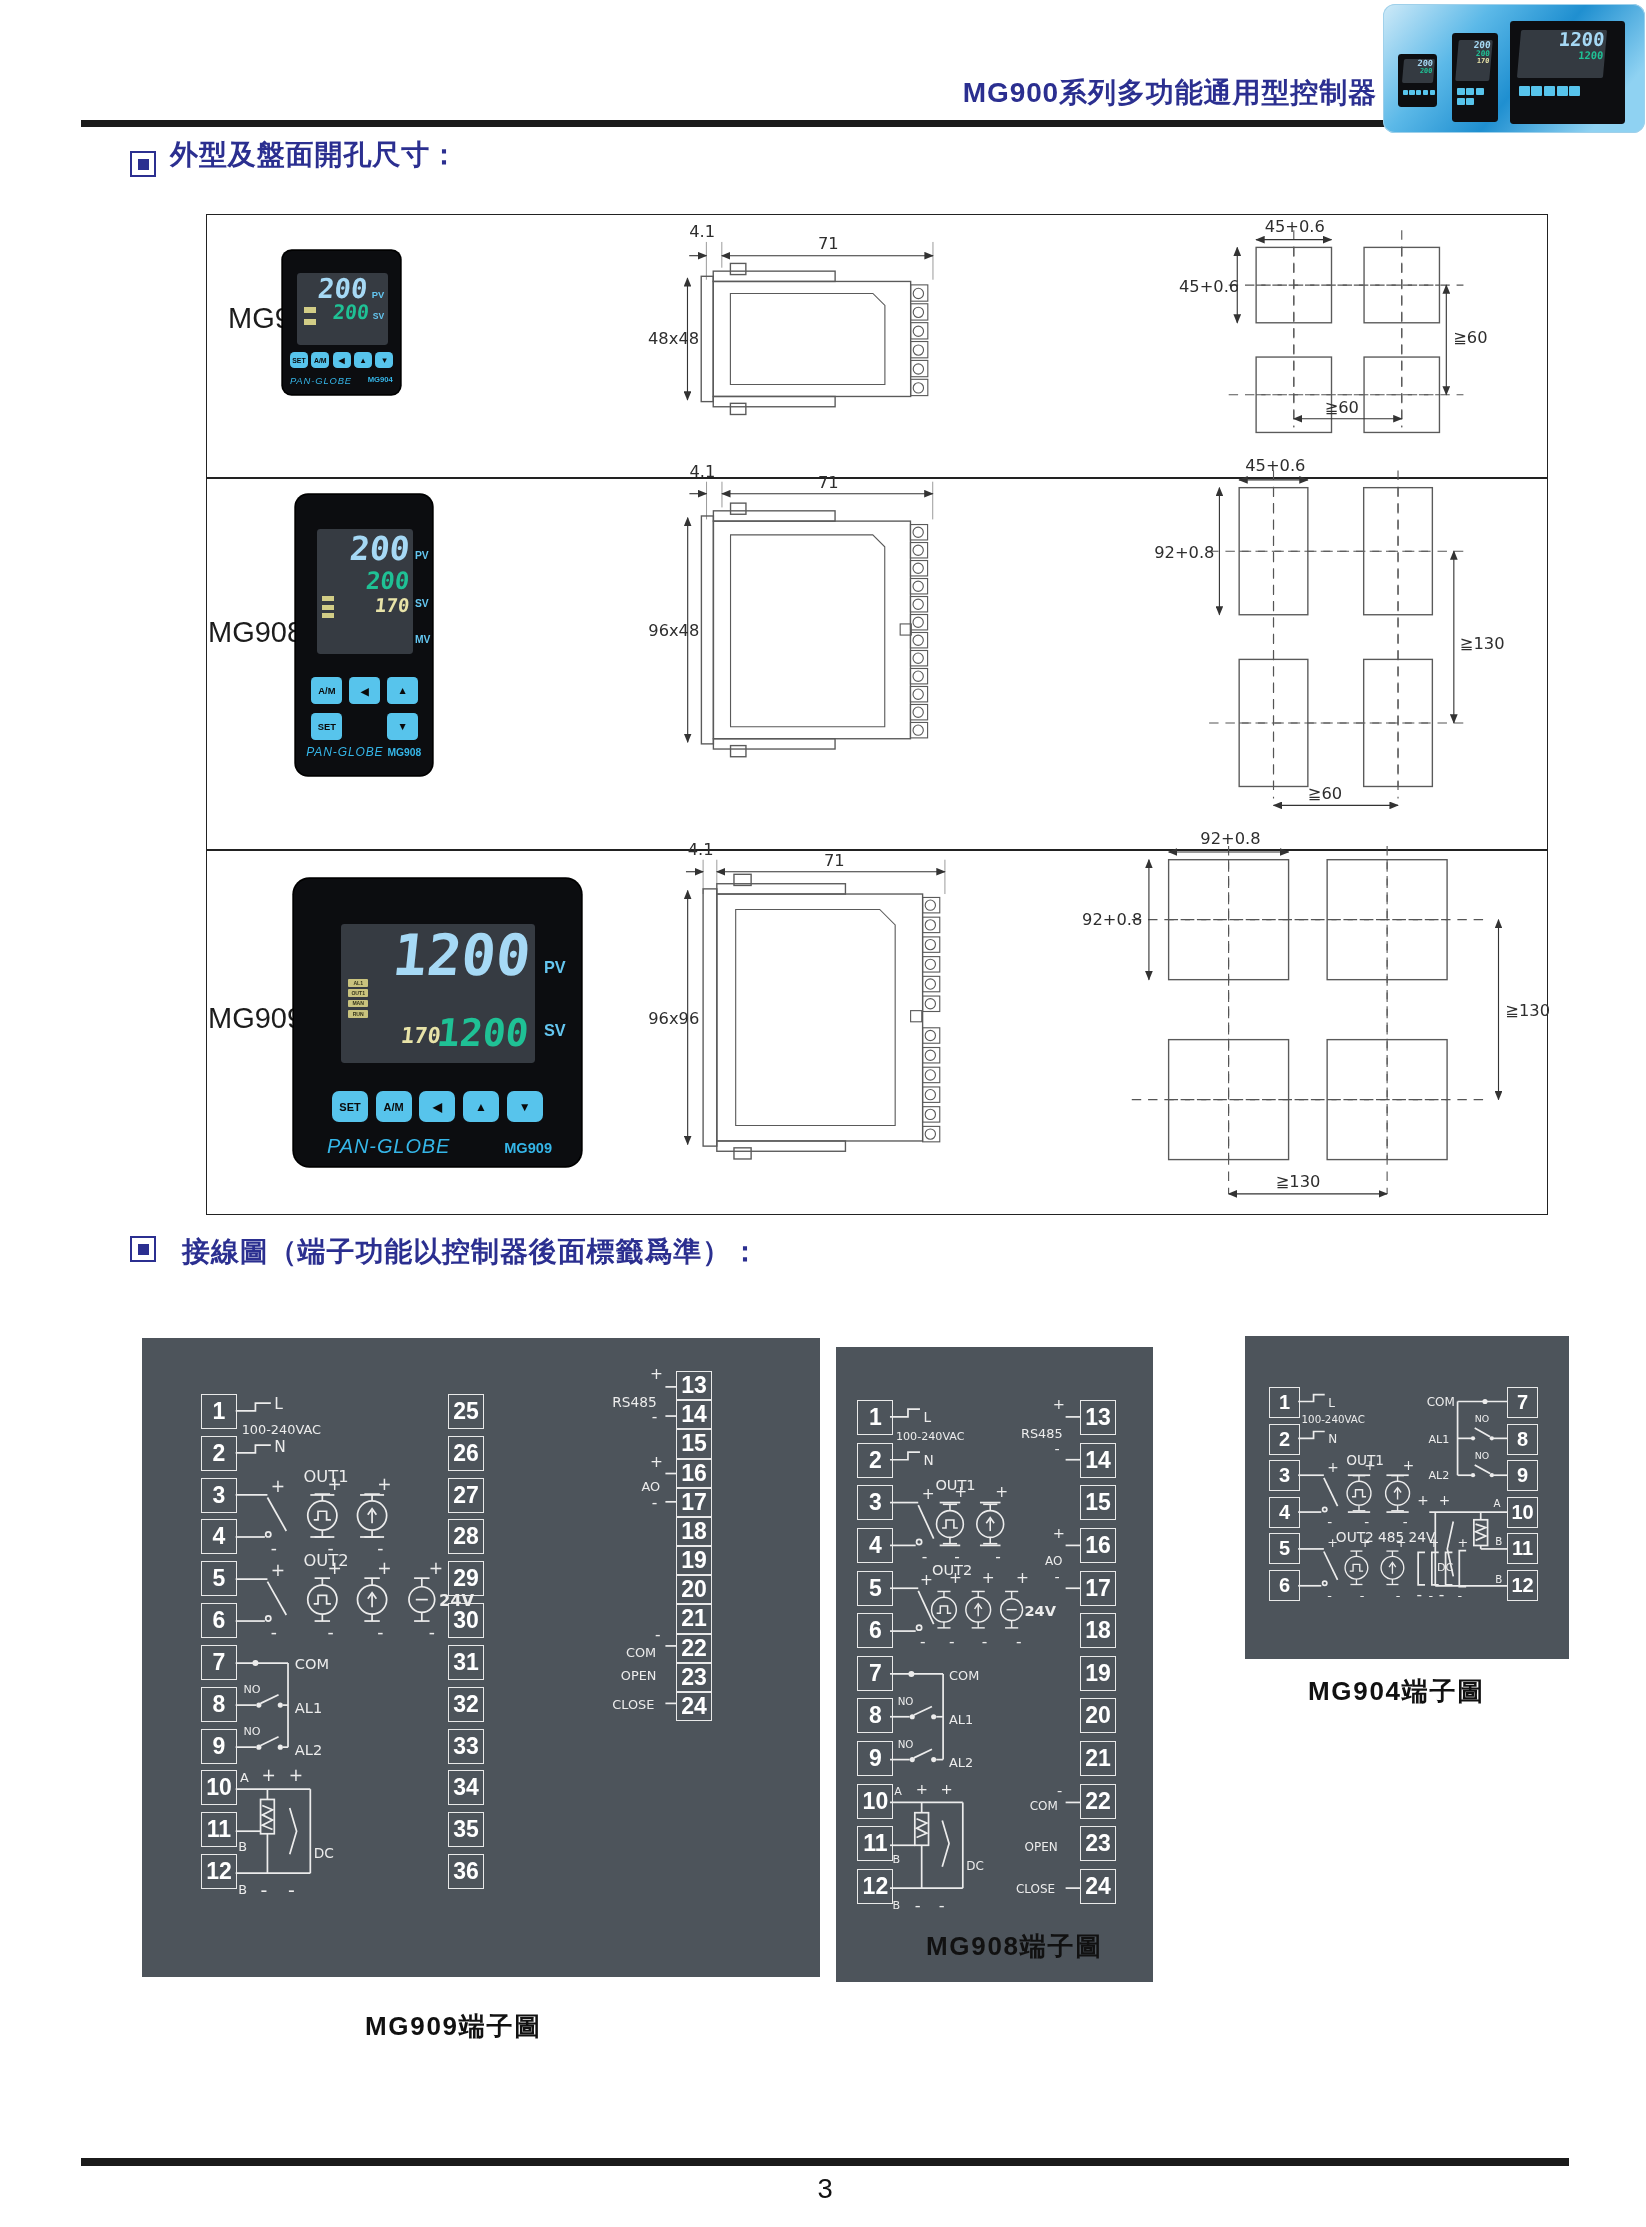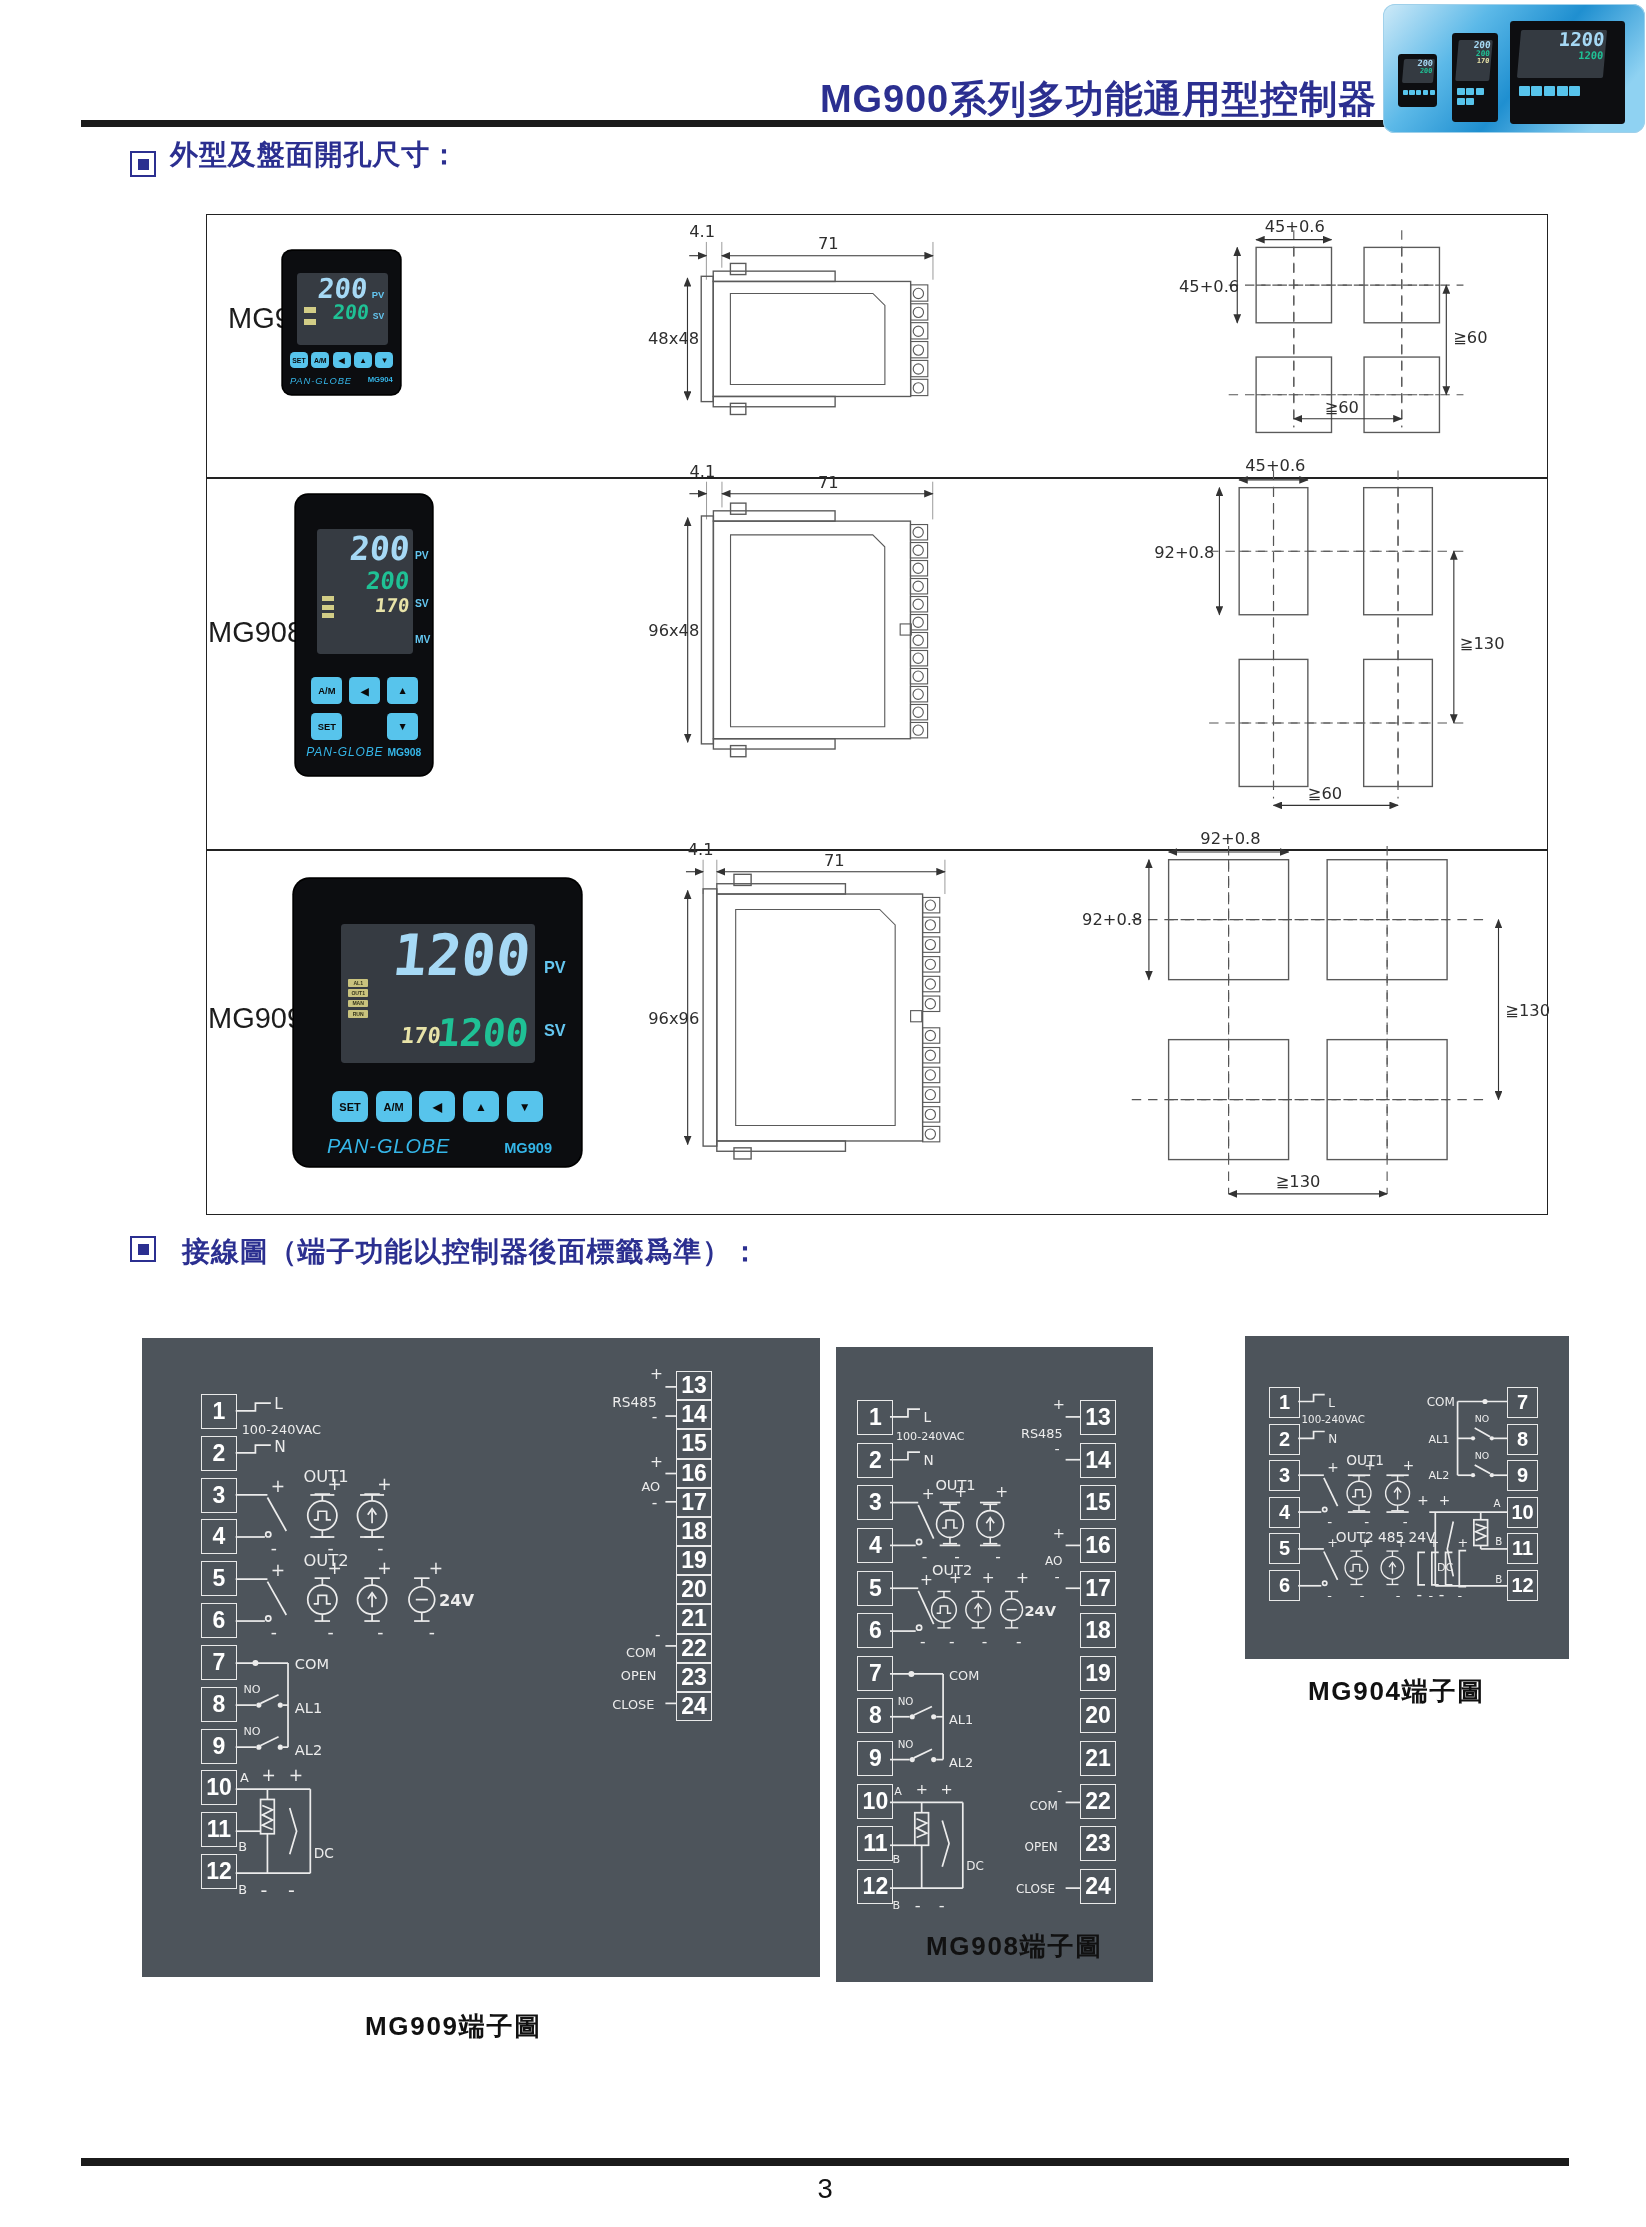--- a/index.html
+++ b/index.html
@@ -1,21 +1,21 @@
 <!DOCTYPE html>
 <html style="font-size:13.7px"><head>
 <meta charset="utf-8">
 <style>
   html,body{margin:0;padding:0}
   body{width:1647px;height:2227px;background:#fff;position:relative;
        font-family:"Liberation Sans",sans-serif;overflow:hidden}
 
   
   .hdr-title{position:absolute;top:74px;left:515px;width:862px;text-align:right;
-    font-size:38px;font-weight:bold;color:#2b2f90;letter-spacing:0.9px}
+    font-size:28px;font-weight:bold;color:#2b2f90;letter-spacing:0.9px}
   .hdr-line{position:absolute;left:81px;top:120px;width:1488px;height:6.9px;background:#1b1b1b}
   .corner{position:absolute;left:1383px;top:4.3px;width:262px;height:129px;border-radius:12px;
     background:linear-gradient(130deg,#cfeaf8 0%,#5cb9e8 30%,#1f8fd0 55%,#8fd2f2 85%);overflow:hidden;
     box-shadow:0 0 0 0.9px #9fd0ea inset}
   .mini{position:absolute;background:#0d0e11;border-radius:3.4px}
   .mini .mscr{position:absolute;background:#343a41;border-radius:1.7px;overflow:hidden;
     font-family:"DejaVu Sans Mono",monospace;font-weight:bold;transform:skewX(-5deg)}
   .mini .mrow{display:block;text-align:right;line-height:1.05;padding-right:1.7px}
   .mbtns{position:absolute;display:flex;gap:1.7px}
   .mbtns i{display:block;background:#57c4ec;border-radius:0.9px}
@@ -559,20 +559,34 @@
       <div class="term">4</div>
       <div class="term">5</div>
       <div class="term">6</div>
       <div class="term">7</div>
       <div class="term">8</div>
       <div class="term">9</div>
       <div class="term">10</div>
       <div class="term">11</div>
       <div class="term">12</div>
     </div>
+  <div class="termcol" style="left:306px;top:56px;height:495px">
+      <div class="term">25</div>
+      <div class="term">26</div>
+      <div class="term">27</div>
+      <div class="term">28</div>
+      <div class="term">29</div>
+      <div class="term">30</div>
+      <div class="term">31</div>
+      <div class="term">32</div>
+      <div class="term">33</div>
+      <div class="term">34</div>
+      <div class="term">35</div>
+      <div class="term">36</div>
+    </div>
   <div class="termcol" style="left:534px;top:33px;height:350px">
       <div class="term">13</div>
       <div class="term">14</div>
       <div class="term">15</div>
       <div class="term">16</div>
       <div class="term">17</div>
       <div class="term">18</div>
       <div class="term">19</div>
       <div class="term">20</div>
       <div class="term">21</div>

